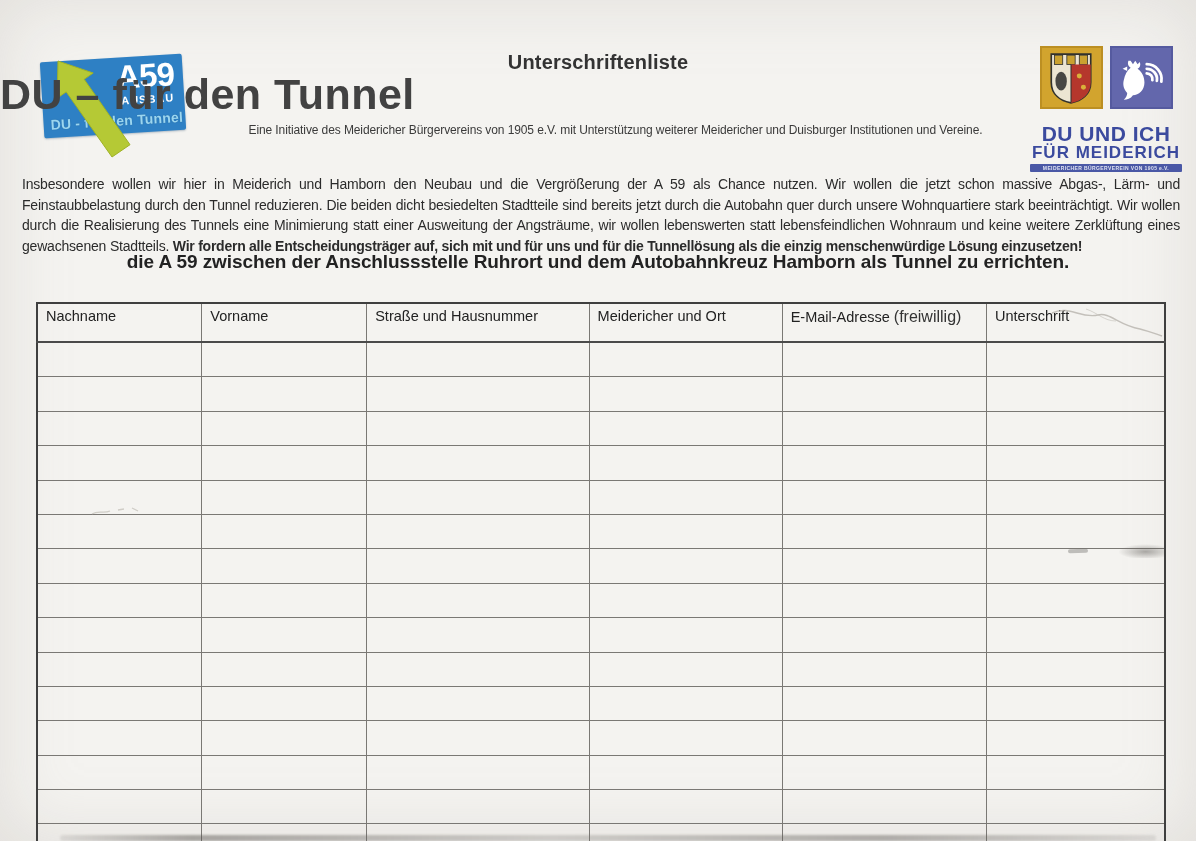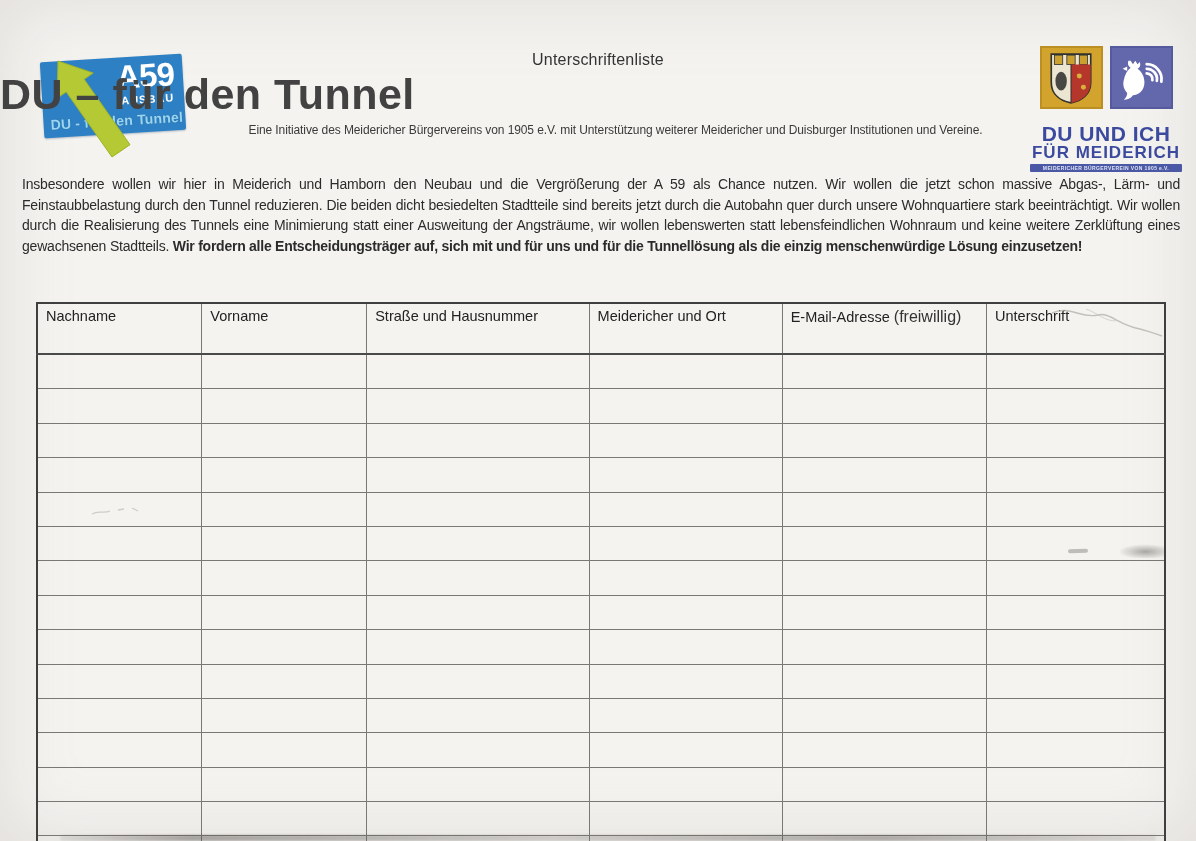--- a/index.html
+++ b/index.html
@@ -12,21 +12,21 @@
   }
   .page{
     position:relative;width:1196px;height:841px;
     background:#f4f3f0;
     box-shadow:inset 0 0 70px rgba(175,170,160,.28);
   }
 
   
   .eyebrow{
     position:absolute;top:51px;left:0;right:0;
-    text-align:center;font-size:16px;font-weight:normal;color:#333;
+    text-align:center;font-size:20px;font-weight:bold;color:#333;
     letter-spacing:.2px;
   }
   .title{
     position:absolute;top:70px;left:0;right:0;
     text-align:left;font-size:43px;font-weight:800;color:#424242;
     letter-spacing:.5px;
   }
   .subtitle{
     position:absolute;top:123px;left:0;right:0;
     text-align:center;font-size:12px;color:#3a3a3a;letter-spacing:-.1px;padding-left:35px;
@@ -85,21 +85,21 @@
 
   
   table.sig{
     position:absolute;left:36px;top:302px;width:1130px;
     border-collapse:collapse;table-layout:fixed;
     border:2px solid #3f3f3f;
   }
   table.sig th,table.sig td{border:1px solid #7a7874;}
   table.sig th{
     height:27px;font-size:14.5px;font-weight:400;color:#222;
-    text-align:left;vertical-align:top;padding:4px 0 18px 8px;
+    text-align:left;vertical-align:top;padding:4px 0 6px 8px;
     border-bottom:2px solid #4a4a4a;white-space:nowrap;
   }
   table.sig th .note{font-size:16px;color:#333;}
   table.sig td{height:31.4px;background:transparent;}
   .c0{width:14.6%;} .c1{width:14.6%;} .c2{width:19.7%;}
   .c3{width:17.1%;} .c4{width:18.1%;} .c5{width:15.8%;}
 
   
   .artifact{position:absolute;pointer-events:none;}
   .smudge-right{
@@ -168,20 +168,21 @@
       </div>
     </div>
     <div class="l1">DU UND ICH</div>
     <div class="l2">FÜR MEIDERICH</div>
     <div class="bar">MEIDERICHER BÜRGERVEREIN VON 1905 e.V.</div>
   </div>
 
   <p class="intro"><span>Insbesondere wollen wir hier in Meiderich und Hamborn den Neubau und die Vergrößerung der A 59 als Chance nutzen. Wir wollen die jetzt schon massive Abgas-, Lärm- und Feinstaubbelastung durch den Tunnel reduzieren. Die beiden dicht besiedelten Stadtteile sind bereits jetzt durch die Autobahn quer durch unsere Wohnquartiere stark beeinträchtigt. Wir wollen durch die Realisierung des Tunnels eine Minimierung statt einer Ausweitung der Angsträume, wir wollen lebenswerten statt lebensfeindlichen Wohnraum und keine weitere Zerklüftung eines gewachsenen Stadtteils. </span><b>Wir fordern alle Entscheidungsträger auf, sich mit und für uns und für die Tunnellösung als die einzig menschenwürdige Lösung einzusetzen!</b></p>
 
   <div class="statement">
+    <div>die A 59 zwischen der Anschlussstelle Ruhrort und dem Autobahnkreuz Hamborn als Tunnel zu errichten.</div>
   </div>
 
   <table class="sig">
     <colgroup>
       <col class="c0">
         <col class="c1">
         <col class="c2">
         <col class="c3">
         <col class="c4">
         <col class="c5">

